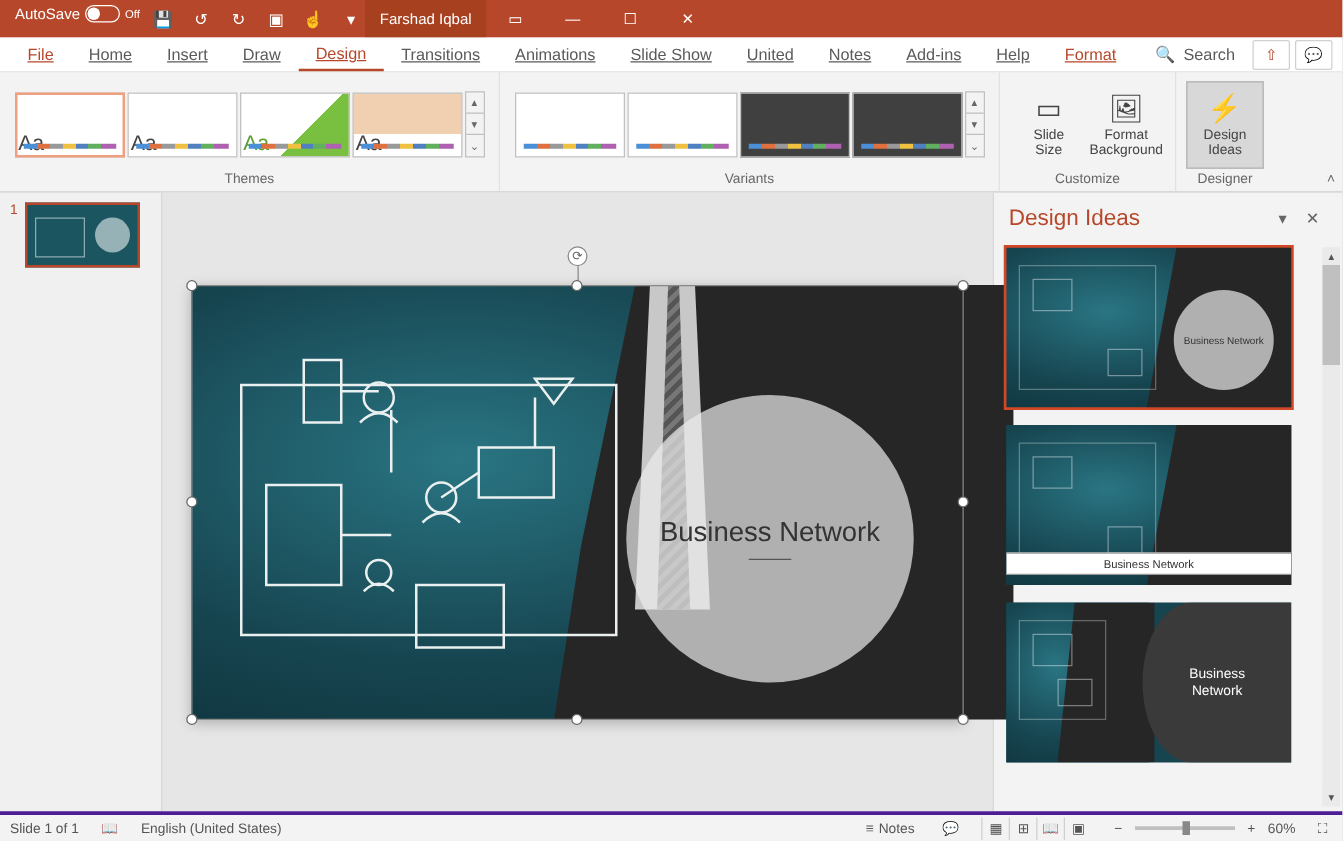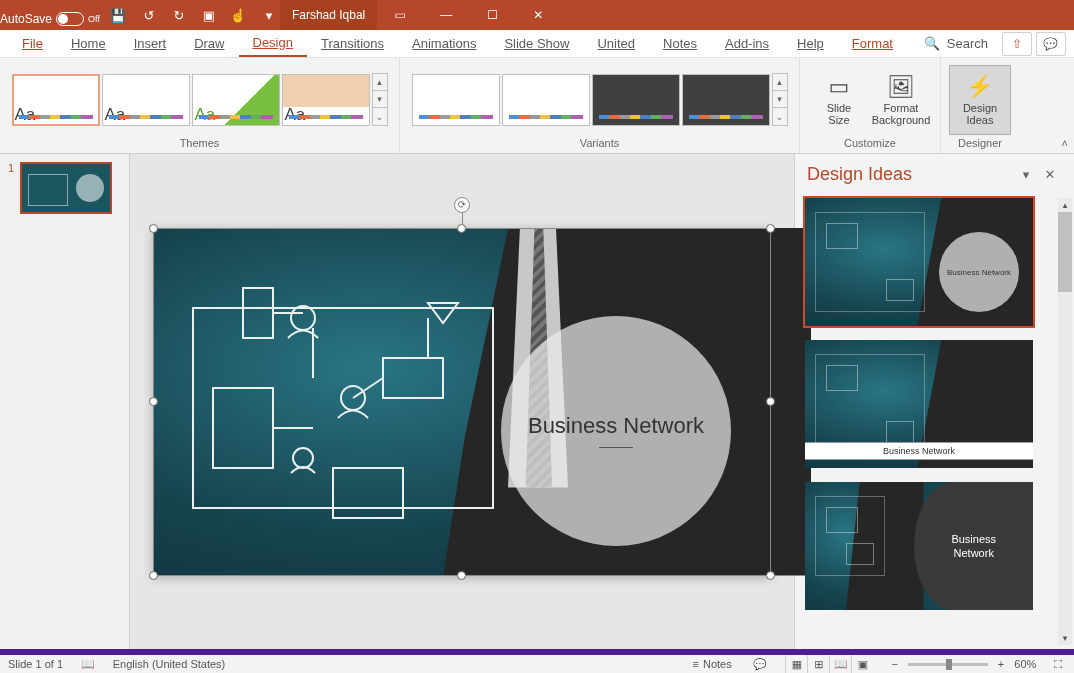--- a/index.html
+++ b/index.html
@@ -1,20 +1,20 @@
 <!DOCTYPE html>
 <html><head>
 <meta charset="utf-8">
 <style>
 * { margin: 0; padding: 0; box-sizing: border-box; font-family: "Segoe UI", Arial, sans-serif; }
 body { width: 1074px; height: 673px; background: #e6e6e6; overflow: hidden; display: flex; flex-direction: column; }
 
 
 .titlebar { height: 30px; background: #b7472a; color: #fff; display: flex; align-items: center; font-size: 12px; }
-.titlebar .left { display: flex; align-items: flex-end; gap: 8px; }
+.titlebar .left { display: flex; align-items: flex-start; gap: 8px; padding-left: 12px; }
 .titlebar .autosave { display: flex; align-items: center; gap: 4px; }
 .toggle { width: 28px; height: 14px; border: 1px solid #fff; border-radius: 7px; position: relative; }
 .toggle::after { content: ""; position: absolute; width: 10px; height: 10px; background: #fff; border-radius: 50%; top: 1px; left: 1px; }
 .qat-btn { width: 22px; height: 22px; display: flex; align-items: center; justify-content: center; color: #fff; font-size: 13px; cursor: pointer; }
 .titlebar .center { flex: 1; text-align: center; }
 .titlebar .right { display: flex; align-items: flex-end; gap: 0; }
 .user-name { padding: 0 12px; background: #a6401f; height: 30px; display: flex; align-items: center; }
 .win-btn { width: 46px; height: 30px; display: flex; align-items: center; justify-content: center; color: #fff; font-size: 12px; cursor: pointer; }
 
 
@@ -96,21 +96,21 @@
 .idea .mini-net::before{left:10px;top:10px;width:30px;height:24px;}
 .idea .mini-net::after{right:10px;bottom:10px;width:26px;height:20px;}
 .idea1 .mini-circ{position:absolute;right:14px;bottom:14px;width:80px;height:80px;background:rgba(235,235,235,0.7);border-radius:50%;display:flex;align-items:center;justify-content:center;font-size:8px;color:#333;}
 .idea2 .cap{position:absolute;bottom:8px;left:0;right:0;text-align:center;font-size:9px;color:#333;background:#fff;padding:3px 0;border-top:1px solid #999;border-bottom:1px solid #999;}
 .idea3 .side{position:absolute;right:0;top:0;bottom:0;width:52%;background:#3a3a3a;border-radius:80px 0 0 80px / 130px 0 0 130px;display:flex;align-items:center;justify-content:center;color:#fff;font-size:11px;text-align:center;line-height:1.3;}
 .idea3 .mini-bg{right:50%;}
 .idea3 .mini-suit{right:48%;width:40%;}
 .idea3 .mini-net{width:70px;height:80px;}
 
 
-.statusbar { height: 24px; background: #f3f3f3; border-top: 6px solid #4c1d95; display: flex; align-items: center; font-size: 11px; color: #555; padding: 0 8px; gap: 14px; }
+.statusbar { height: 24px; background: #f3f3f3; border-top: 3px solid #4c1d95; display: flex; align-items: center; font-size: 11px; color: #555; padding: 0 8px; gap: 14px; }
 .statusbar .spacer { flex: 1; }
 .sb-btn { display: flex; align-items: center; gap: 4px; cursor: pointer; padding:0 4px;}
 .view-btns { display: flex; gap: 0; }
 .view-btn { width: 22px; height: 18px; display: flex; align-items: center; justify-content: center; border-left:1px solid #d0d0d0; cursor:pointer; font-size:11px;}
 .zoom-slider { display: flex; align-items: center; gap: 6px; }
 .slider-track { width: 80px; height: 3px; background: #c0c0c0; position: relative; }
 .slider-thumb { position: absolute; top: -4px; left: 38px; width: 6px; height: 11px; background: #888; }
 </style>
 </head>
 <body>

